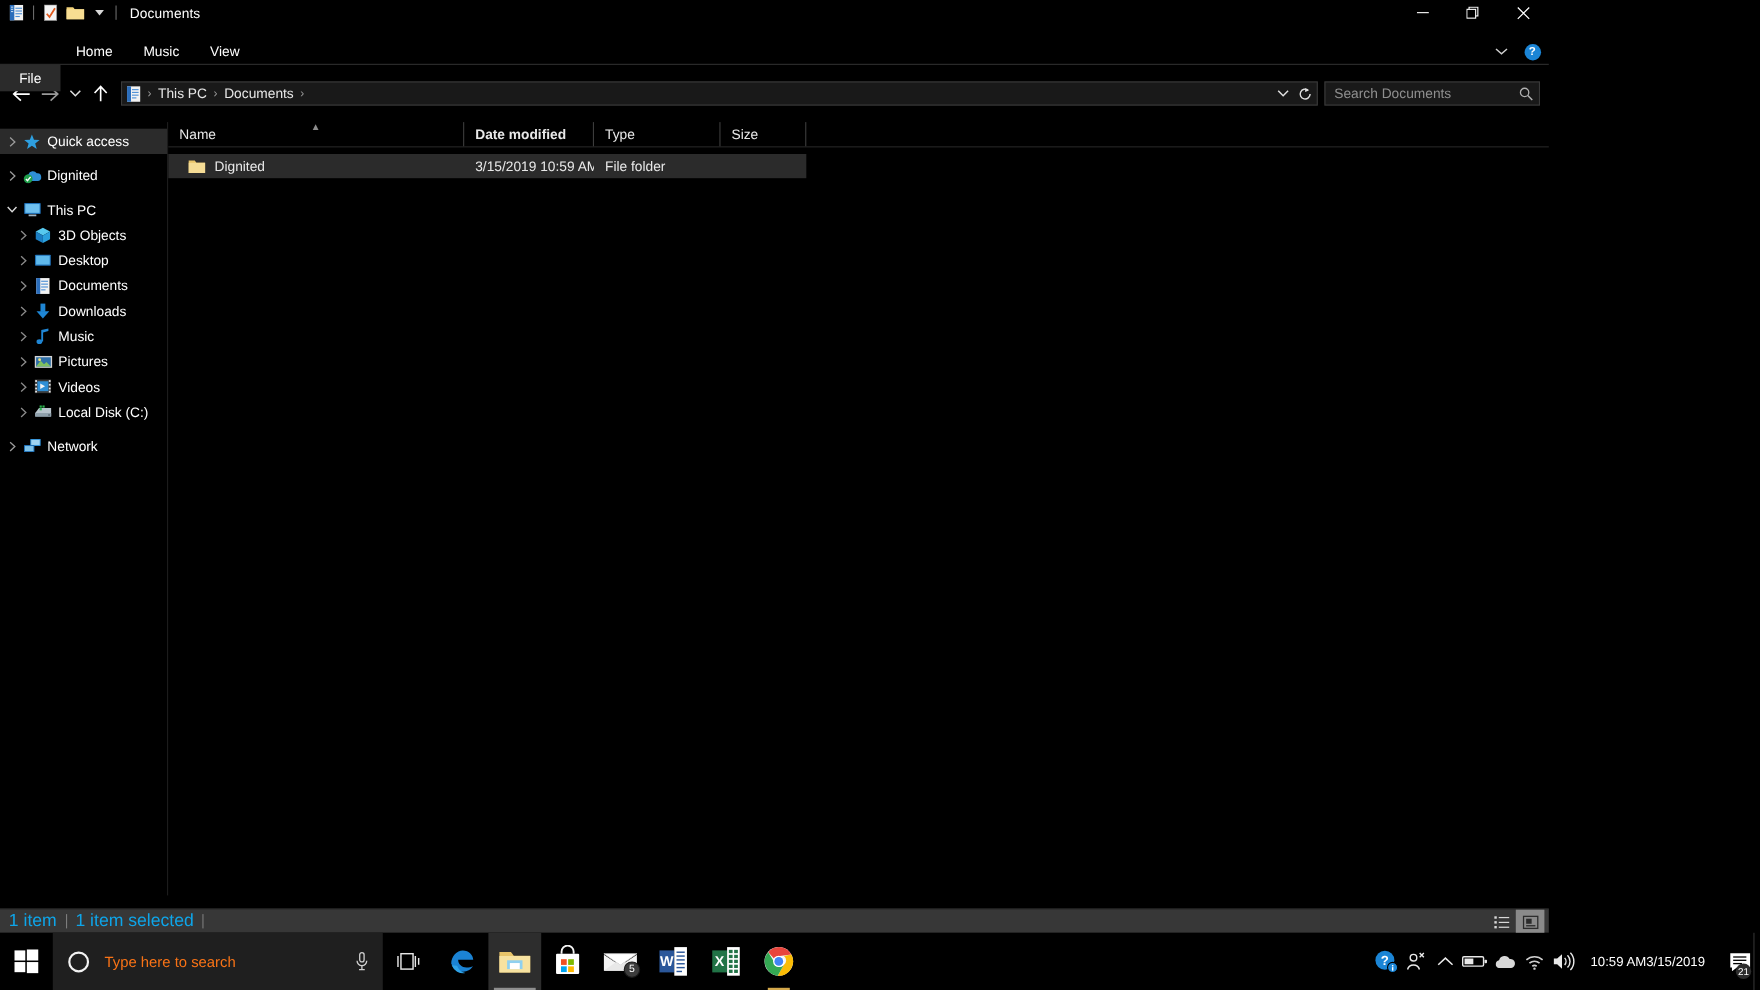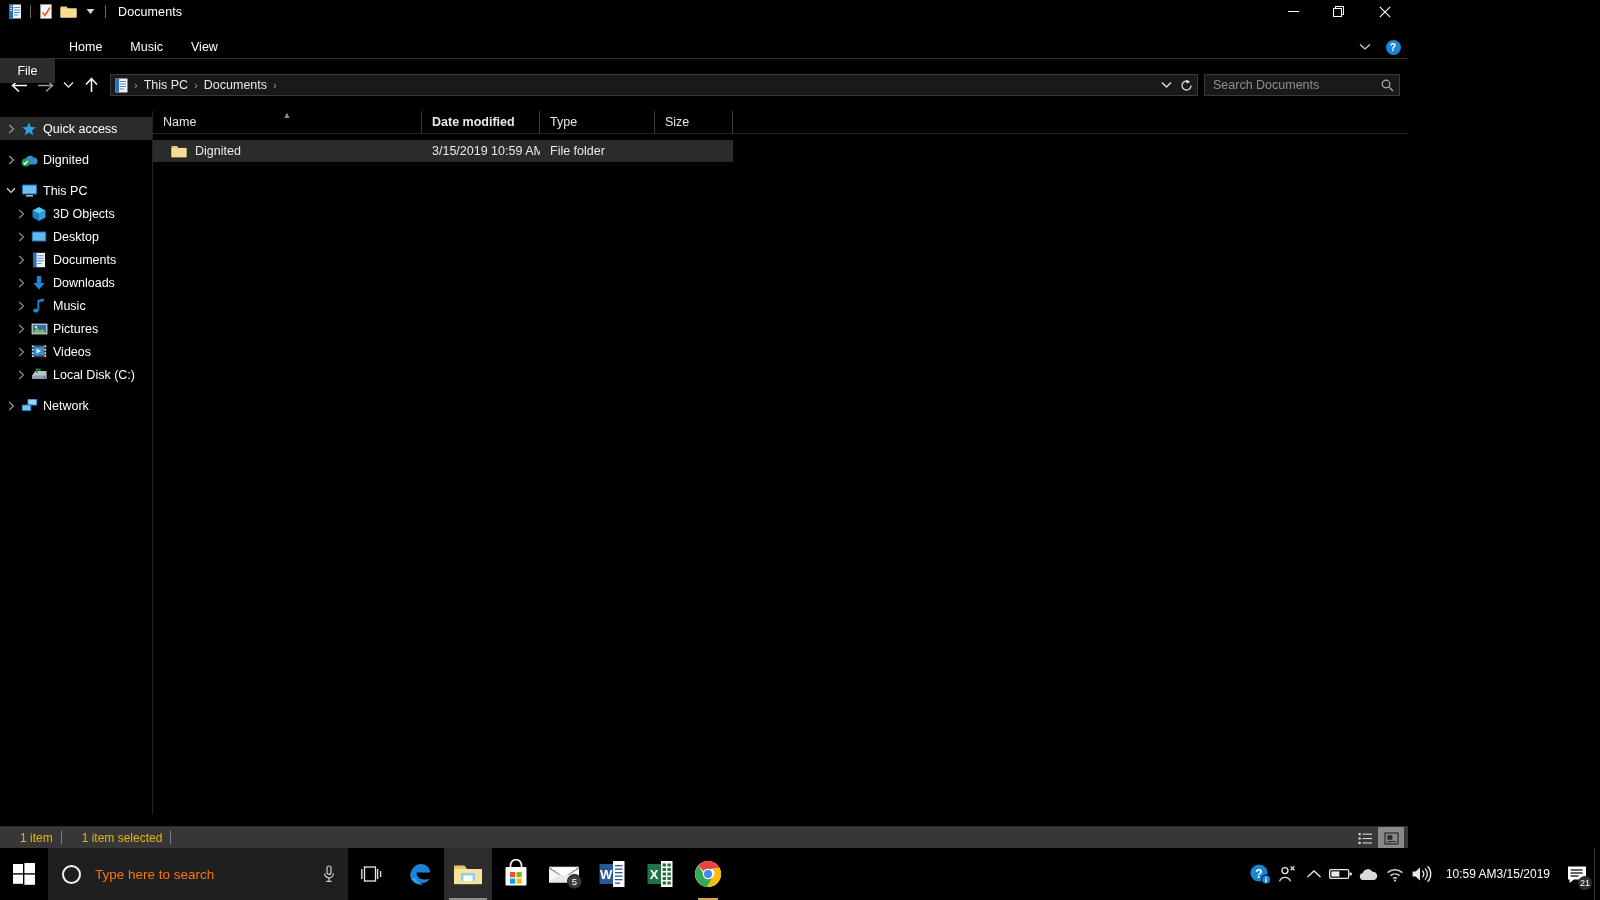--- a/index.html
+++ b/index.html
@@ -166,21 +166,21 @@
   .cell.c-date { width: 118px; padding-left: 10px; }
   .cell.c-type { width: 115px; padding-left: 10px; }
   .cell.c-size { width: 78px; padding-left: 10px; }
 
   
   .statusbar {
     height: 22px; background: #373737; display: flex;
     align-items: center; position: relative; flex: 0 0 auto;
     border-top: 1px solid #2b2b2b;
   }
-  .status-text { color: #eab308; font-size: 12px; padding: 0 8px; white-space: nowrap; margin-left: 12px; }
+  .status-text { color: #0ea5e9; font-size: 16px; padding: 0 8px; white-space: nowrap; }
   .status-sep { width: 1px; height: 13px; background: #7d7d7d; }
   .status-views {
     position: absolute; right: 4px; top: 0; height: 22px;
     display: flex; align-items: center; gap: 0px;
   }
   .viewbtn { width: 26px; height: 22px; display: flex; align-items: center; justify-content: center; }
   .viewbtn.active { background: #8a8a8a; }
 
   
   #taskbar {
@@ -229,21 +229,21 @@
   .tray-ico {
     width: 27px; height: 52px; display: flex;
     align-items: center; justify-content: center;
   }
   .tray-clock {
     height: 35px; display: flex; 
     align-items: center; justify-content: center;
     color: #ffffff; font-size: 12px; line-height: 15px;
     padding: 0 12px 0 10px; white-space: nowrap;
   }
-  .tray-action { width: 32px; height: 52px; display: flex; align-items: center; justify-content: center; position: relative; }
+  .tray-action { width: 32px; height: 52px; display: flex; align-items: center; justify-content: flex-end; position: relative; }
   .tray-action .badge2 {
     position: absolute; right: 2px; bottom: 10px;
     width: 14px; height: 14px; border-radius: 50%;
     background: #2d2d2d; color:#fff; font-size: 9px;
     display:flex; align-items:center; justify-content:center;
   }
   .show-desktop { width: 6px; height: 52px; border-left: 1px solid #333; }
 </style>
 </head>
 <body>

